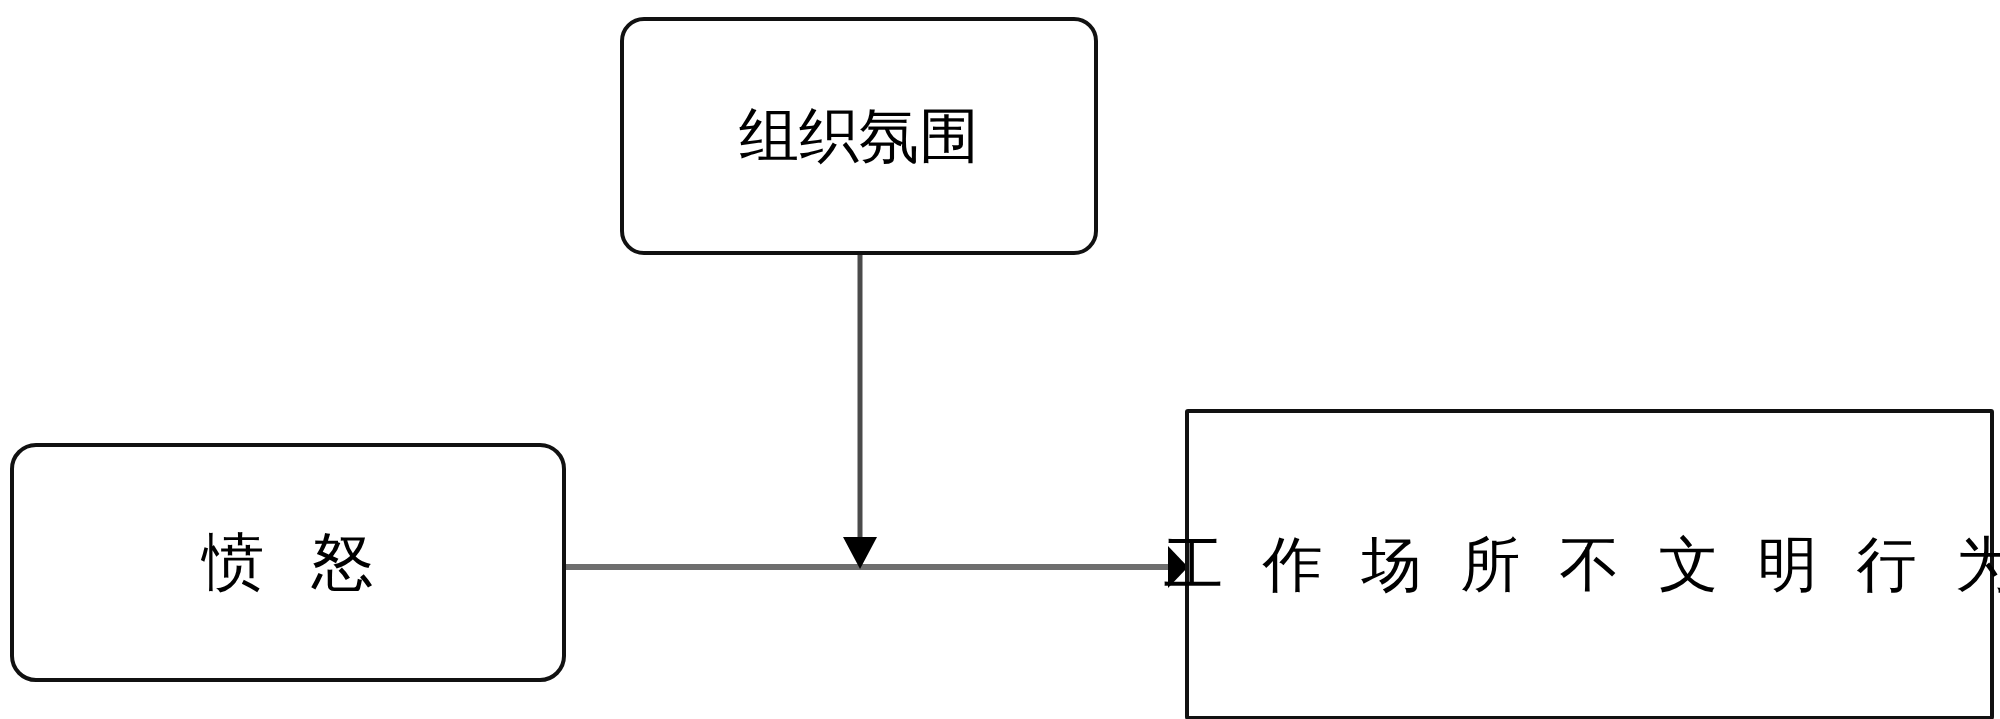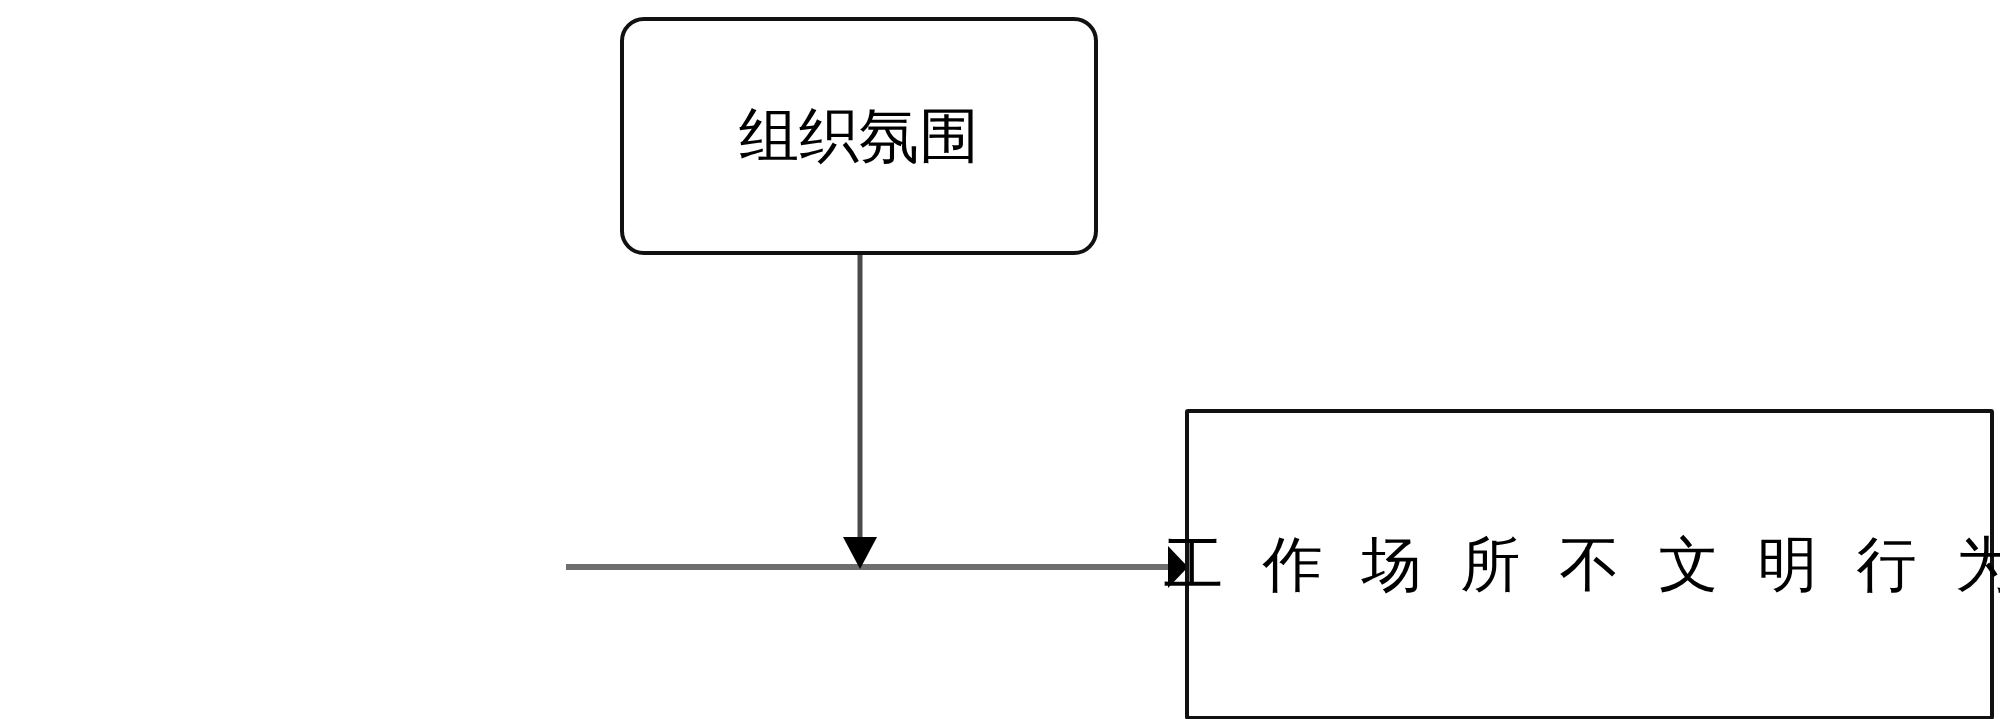--- a/index.html
+++ b/index.html
@@ -104,18 +104,21 @@
     <g>
       <line x1="860" y1="246" x2="860" y2="535" stroke="#4a4a4a" stroke-width="5"></line>
       <polygon points="843,528 877,528 860,560" fill="#000000"></polygon>
     </g>
   </svg>
 
   <div class="node" id="node-climate">
     <span class="node-label">组织氛围</span>
   </div>
 
+  <div class="node" id="node-anger">
+    <span class="node-label">愤 怒</span>
+  </div>
 
   <div class="node" id="node-incivility">
     <span class="node-label">工 作 场 所 不 文 明 行 为</span>
   </div>
 
 </div>
 
 </body></html>

